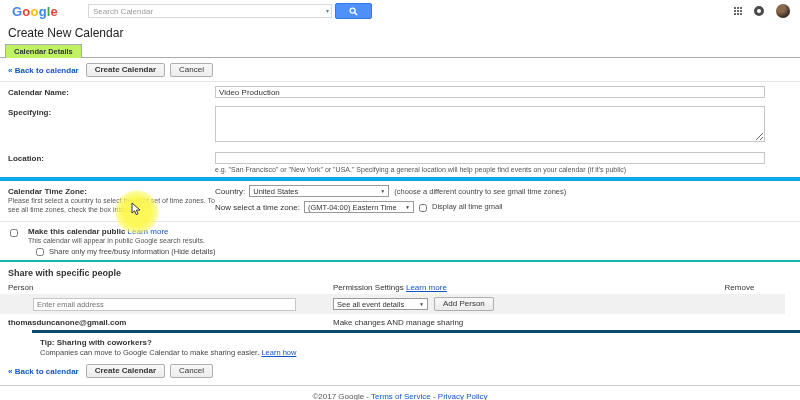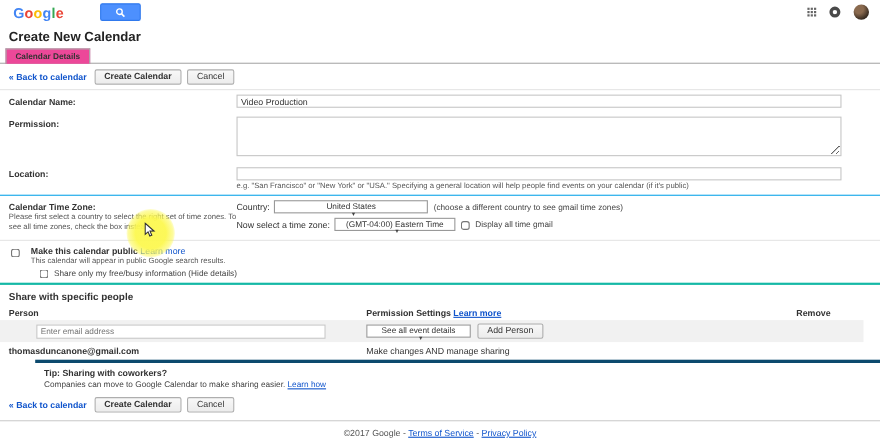--- a/index.html
+++ b/index.html
@@ -19,64 +19,64 @@
   .search-btn { width:37px; height:16px; margin-left:3px; background:#4d90fe; border:1px solid #3079ed;
     border-radius:2px; display:flex; align-items:center; justify-content:center; cursor:pointer; }
   .hdr-right { margin-left:auto; display:flex; align-items:center; gap:12px; }
   .apps-icon { display:grid; grid-template-columns:repeat(3,2px); grid-gap:1px; cursor:pointer; }
   .apps-icon i { width:2px; height:2px; background:#666; }
   .ring-icon { width:10px; height:10px; border:3px solid #4a4a4a; border-radius:50%; background:#fff; cursor:pointer; }
   .avatar { width:14px; height:14px; border-radius:50%; cursor:pointer;
     background:radial-gradient(circle at 35% 30%, #8a6a4f 0 30%, #3a2d22 70%, #1d1712); }
 
   
-  h1 { font-size:12px; font-weight:bold; color:#222; padding:4px 8px 3px; }
+  h1 { font-size:12px; font-weight:normal; color:#222; padding:4px 8px 3px; }
   .tabbar { border-bottom:1px solid #aaa; padding-left:5px; }
-  .tab { display:inline-block; background:#ec4899; border:1px solid #aaa; border-bottom:none;
+  .tab { display:inline-block; background:#bef264; border:1px solid #aaa; border-bottom:none;
     font-size:7.5px; font-weight:bold; padding:2px 8px 2px; position:relative; top:1px; cursor:pointer; }
 
   
   .toolbar { display:flex; align-items:center; padding:5px 8px 4px; }
   .toolbar.top { border-bottom:1px solid #e5e5e5; }
   a.lnk { color:#1155cc; text-decoration:none; cursor:pointer; }
   a.lnk.u { text-decoration:underline; }
   .backlink { font-weight:bold; margin-right:7px; font-size:8px; }
   .btn { font-size:8px; font-family:inherit; height:14px; line-height:12px; padding:0 8px; color:#333;
     background:linear-gradient(#f8f8f8,#ececec); border:1px solid #aeaeae; border-radius:2px; cursor:pointer; margin-right:5px; }
   .btn.primary { font-weight:bold; }
 
   
   .frow { display:flex; padding:4px 35px 4px 8px; }
-  .frow.line { border-top:1px solid #0ea5e9; }
+  .frow.line { border-top:4px solid #0ea5e9; }
   .flabel { width:207px; flex-shrink:0; padding-top:2px; }
   .flabel b { font-size:8px; }
   .flabel .help { font-size:7px; color:#555; font-weight:normal; margin-top:1px; line-height:1.25; }
   .ffield { flex:1; min-width:0; }
   .tinput { width:100%; height:12px; border:1px solid #c6c6c6; font-size:8px; padding:0 3px; font-family:inherit; color:#333; }
   textarea.tarea { width:100%; height:36px; border:1px solid #c6c6c6; font-size:8px; font-family:inherit; resize:vertical; }
   .hint { font-size:7px; color:#555; margin-top:2px; }
 
   .tzline { display:flex; align-items:center; margin-bottom:4px; }
   .tzlabel { margin-right:4px; color:#333; }
   .select { display:inline-flex; align-items:center; justify-content:space-between; background:#fff;
-    border:1px solid #999; height:12px; font-size:7.5px; padding:0 3px; cursor:pointer;flex-direction:column; }
+    border:1px solid #999; height:12px; font-size:7.5px; padding:0 3px; cursor:pointer; }
   .select .arr { font-size:5px; color:#444; margin-left:4px; }
   .note { font-size:7.5px; color:#444; margin-left:5px; }
   input[type=checkbox] { width:8px; height:8px; margin:0 3px 0 0; vertical-align:middle; cursor:pointer; }
 
   
   .pubrow { display:flex; padding:5px 8px 4px; border-top:1px solid #e5e5e5; }
   .pubrow .cb { margin:2px 10px 0 2px; }
   .publine1 b { font-size:8px; }
   .pubhelp { font-size:7px; color:#555; margin-top:1px; }
   .freebusy { margin-top:3px; margin-left:8px; font-size:7.5px; color:#444; }
 
   
   .share-h { font-size:9px; font-weight:bold; padding:6px 8px 3px; border-top:2px solid #14b8a6; }
-  .tbl-head { display:flex; padding:2px 18px 2px 0; font-weight:bold;align-items:center; }
+  .tbl-head { display:flex; padding:2px 18px 2px 0; font-weight:normal;align-items:center; }
   .col-person { width:333px; padding-left:8px; flex-shrink:0; }
   .col-perm { flex:1; }
   .col-remove { width:85px; text-align:center; flex-shrink:0; }
   .tbl-row-new { display:flex; align-items:center; background:#f1f1f1; padding:3px 18px 3px 0; margin-right:15px; }
   .tbl-row-new .col-person input { width:263px; margin-left:25px; height:13px; border:1px solid #c6c6c6;
     font-size:7.5px; padding:0 3px; font-family:inherit; }
   .permcell { display:flex; align-items:center; }
   .tbl-row { display:flex; padding:4px 18px 3px 0; }
   .tbl-row .col-person { font-weight:bold; }
 
@@ -97,20 +97,24 @@
 </head>
 <body>
 
 <div class="page">
 
   <div class="hdr">
     <div class="logo">
       <span style="color: rgb(66, 133, 244);">G</span><span style="color: rgb(234, 67, 53);">o</span><span style="color: rgb(251, 188, 5);">o</span><span style="color: rgb(66, 133, 244);">g</span><span style="color: rgb(52, 168, 83);">l</span><span style="color: rgb(234, 67, 53);">e</span>
     </div>
     <div class="searchwrap">
+      <span class="searchbox">
+        <input type="text" placeholder="Search Calendar" style="">
+        <span class="search-caret">▾</span>
+      </span>
       <div class="search-btn">
         <svg width="9" height="9" viewBox="0 0 10 10">
           <circle cx="4" cy="4" r="2.8" fill="none" stroke="#fff" stroke-width="1.4"></circle>
           <line x1="6.2" y1="6.2" x2="9" y2="9" stroke="#fff" stroke-width="1.6"></line>
         </svg>
       </div>
     </div>
     <div class="hdr-right">
       <div class="apps-icon">
         <i></i>
@@ -140,21 +144,21 @@
   </div>
 
   <div class="frow">
     <div class="flabel"><b>Calendar Name:</b></div>
     <div class="ffield">
       <input class="tinput" type="text" value="Video Production" style="">
     </div>
   </div>
 
   <div class="frow">
-    <div class="flabel"><b>Permission:</b></div>
+    <div class="flabel"><b>Specifying:</b></div>
     <div class="ffield">
       <textarea class="tarea" style=""></textarea>
     </div>
   </div>
 
   <div class="frow">
     <div class="flabel"><b>Location:</b></div>
     <div class="ffield">
       <input class="tinput" type="text" style="">
       <div class="hint">e.g. "San Francisco" or "New York" or "USA." Specifying a general location will help people find events on your calendar (if it's public)</div>

